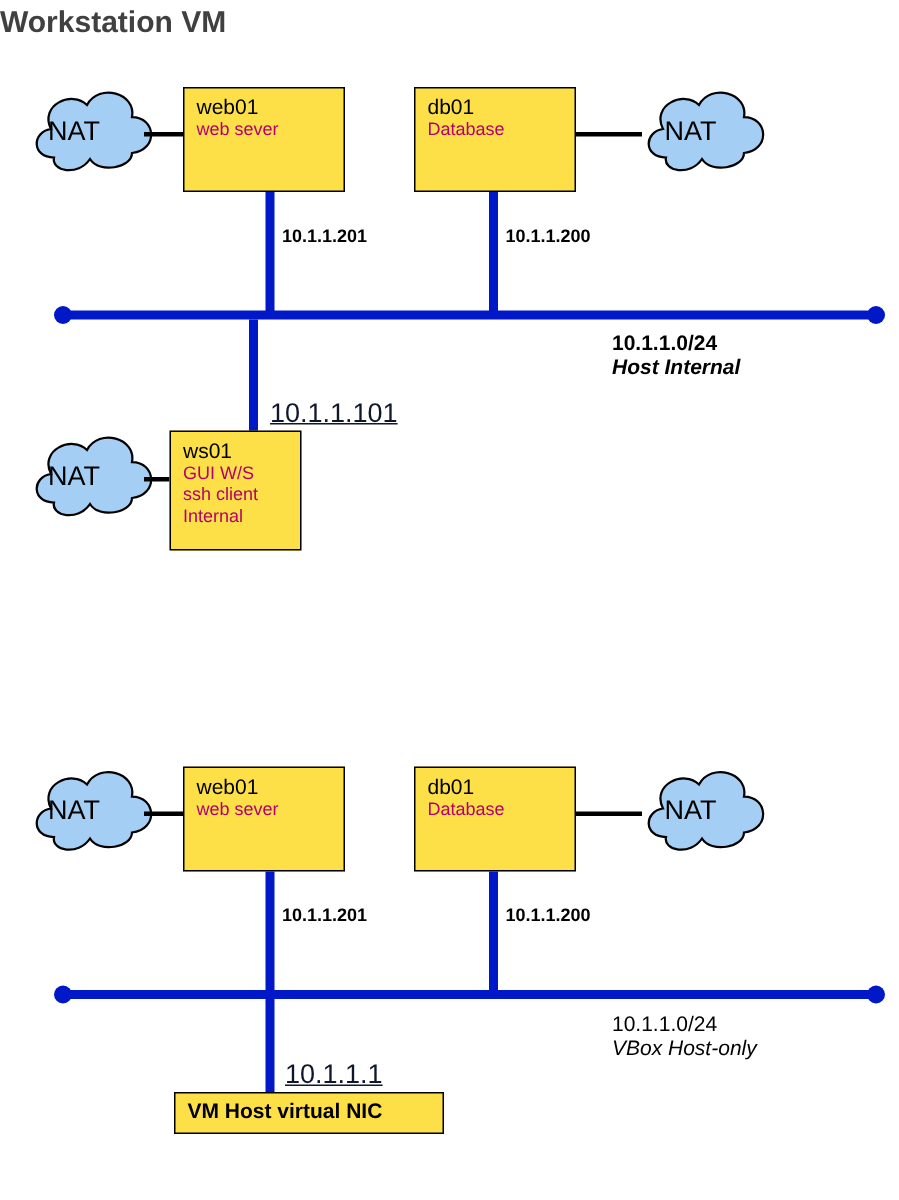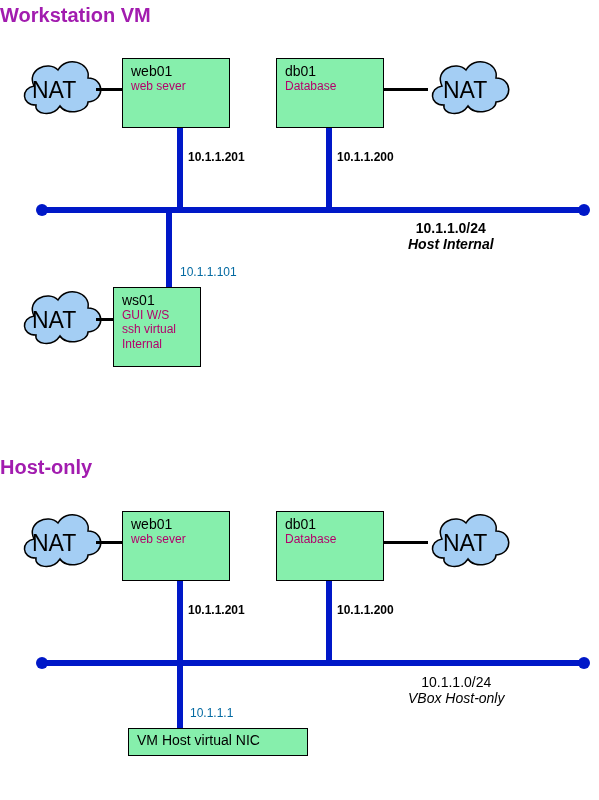--- a/index.html
+++ b/index.html
@@ -13,42 +13,42 @@
   }
   .section {
     position: absolute;
     left: 0;
     width: 599px;
   }
   .title {
     position: absolute;
     font-weight: bold;
     font-size: 20px;
-    color: #a21caf;
+    color: #404040;
   }
   .cloud {
     position: absolute;
     width: 88px;
     height: 70px;
   }
   .cloud svg {
     width: 100%;
     height: 100%;
     display: block;
   }
   .cloud-label {
     position: absolute;
-    font-size: 23px;
+    font-size: 18px;
     font-weight: normal;
     color: #000;
   }
   .box {
     position: absolute;
     border: 1.5px solid #000;
-    background: #86efac;
+    background: #fde047;
     box-sizing: border-box;
     padding: 4px 8px;
   }
   .box .h {
     font-size: 14px;
     color: #000;
   }
   .box .sub {
     font-size: 12px;
     color: #b3006b;
@@ -75,28 +75,29 @@
     border-radius: 50%;
   }
   .iplabel {
     position: absolute;
     font-size: 12px;
     font-weight: bold;
     color: #000;
   }
   .iplabel-small {
     position: absolute;
-    font-size: 12px;
-    color: #0369a1;
+    font-size: 18px;
+    color: #0f172a;
+    text-decoration: underline;
   }
   .netlabel {
     position: absolute;
     font-size: 14px;
     color: #000;
-    text-align: center;
+    text-align: left;
   }
   .netlabel .it {
     font-style: italic;
   }
 </style>
 </head>
 <body>
 
 <div class="section" style="top:0; height:395px;">
   <div class="title" style="left:0; top:4px;">Workstation VM</div>
@@ -151,27 +152,26 @@
     <svg viewBox="0 0 88 70">
       <path d="M20,55 C5,55 5,38 18,36 C10,20 32,10 42,20 C50,5 75,12 72,28 C88,28 90,50 72,52 C72,62 50,66 44,56 C36,68 18,64 20,55 Z" fill="#a4cef4" stroke="#000" stroke-width="1.5"></path>
     </svg>
   </div>
   <div class="cloud-label" style="left:32px; top:307px;">NAT</div>
   <div class="line" style="left:96px; top:318px; width:17px; height:3px;"></div>
 
   <div class="box" style="left:113px; top:287px; width:88px; height:80px;">
     <div class="h">ws01</div>
     <div class="sub">GUI W/S</div>
-    <div class="sub">ssh virtual</div>
+    <div class="sub">ssh client</div>
     <div class="sub">Internal</div>
   </div>
 </div>
 
 <div class="section" style="top:448px; height:352px;">
-  <div class="title" style="left:0; top:8px;">Host-only</div>
 
   <div class="cloud" style="left:16px; top:55px;">
     <svg viewBox="0 0 88 70">
       <path d="M20,55 C5,55 5,38 18,36 C10,20 32,10 42,20 C50,5 75,12 72,28 C88,28 90,50 72,52 C72,62 50,66 44,56 C36,68 18,64 20,55 Z" fill="#a4cef4" stroke="#000" stroke-width="1.5"></path>
     </svg>
   </div>
   <div class="cloud-label" style="left:32px; top:82px;">NAT</div>
   <div class="line" style="left:96px; top:93px; width:26px; height:3px;"></div>
 
   <div class="box" style="left:122px; top:63px; width:108px; height:70px;">
@@ -204,16 +204,16 @@
   <div class="bus-dot" style="left:578px; top:209px;"></div>
 
   <div class="netlabel" style="left:408px; top:226px;">
     <div>10.1.1.0/24</div>
     <div class="it">VBox Host-only</div>
   </div>
 
   <div class="blueline" style="left:177px; top:218px; width:6px; height:62px;"></div>
   <div class="iplabel-small" style="left:190px; top:258px;">10.1.1.1</div>
 
-  <div class="box" style="left:128px; top:280px; width:180px; height:28px; padding:3px 8px;">
+  <div class="box" style="left:116px; top:280px; width:180px; height:28px; padding:3px 8px;font-weight:bold;">
     <div class="h" style="font-size:14px;">VM Host virtual NIC</div>
   </div>
 </div>
 
 </body></html>

